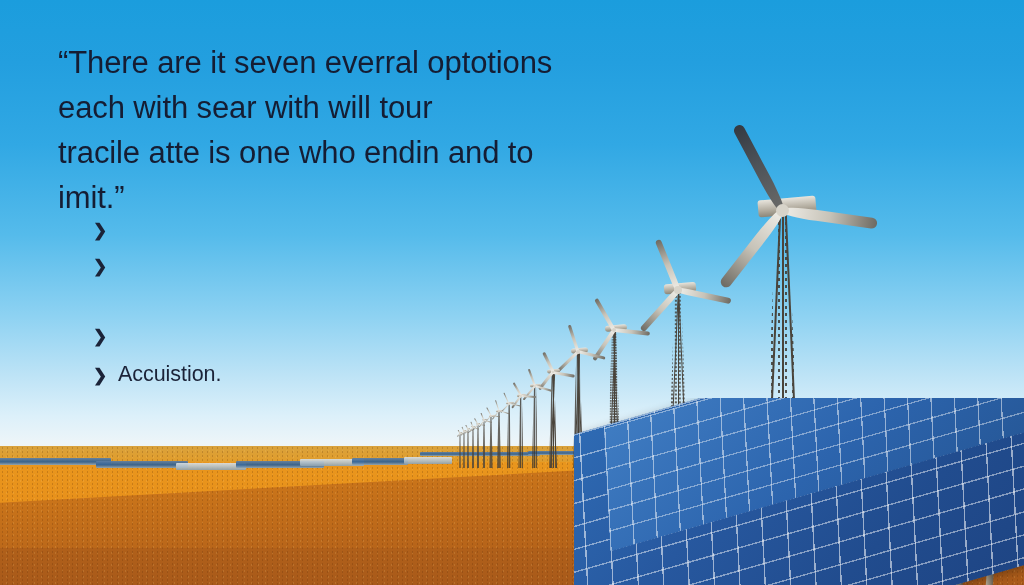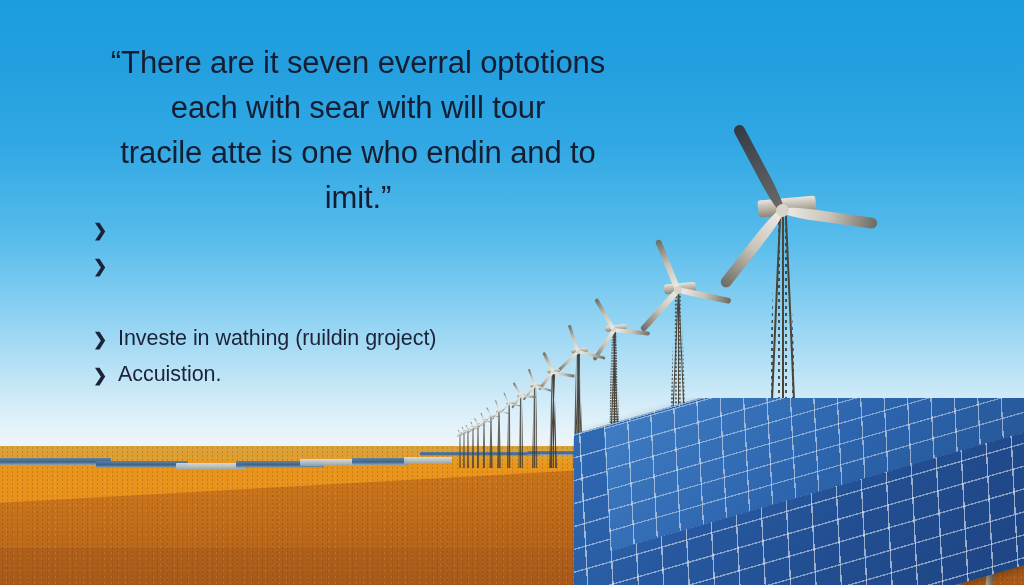--- a/index.html
+++ b/index.html
@@ -174,21 +174,21 @@
   }
   .blade.dark {
     background: linear-gradient(to right, #6a6a68, #4d5258 55%, #343a42);
   }
 
   
   .quote {
     position: absolute;
     left: 58px; top: 40px;
     width: 600px;
-    text-align: center;
+    text-align: left;
     color: #151d33;
     font-size: 31px;
     line-height: 45px;
     font-weight: 400;
     letter-spacing: -.1px;
     white-space: pre-line;
   }
 
   .bullets {
     position: absolute;
@@ -416,21 +416,20 @@
   <div class="bullets" id="bullets">
       <div class="bullet-row">
         <span class="chev">❯</span>
       </div>
       <div class="bullet-row">
         <span class="chev">❯</span>
       </div>
       <div class="bullet-row spacer"></div>
       <div class="bullet-row">
         <span class="chev">❯</span>
-        <span class="bullet-text">Investe in wathing (ruildin groject)</span>
       </div>
       <div class="bullet-row">
         <span class="chev">❯</span>
         <span class="bullet-text">Accuistion.</span>
       </div>
     </div>
 
 </div>
 
 </body></html>

